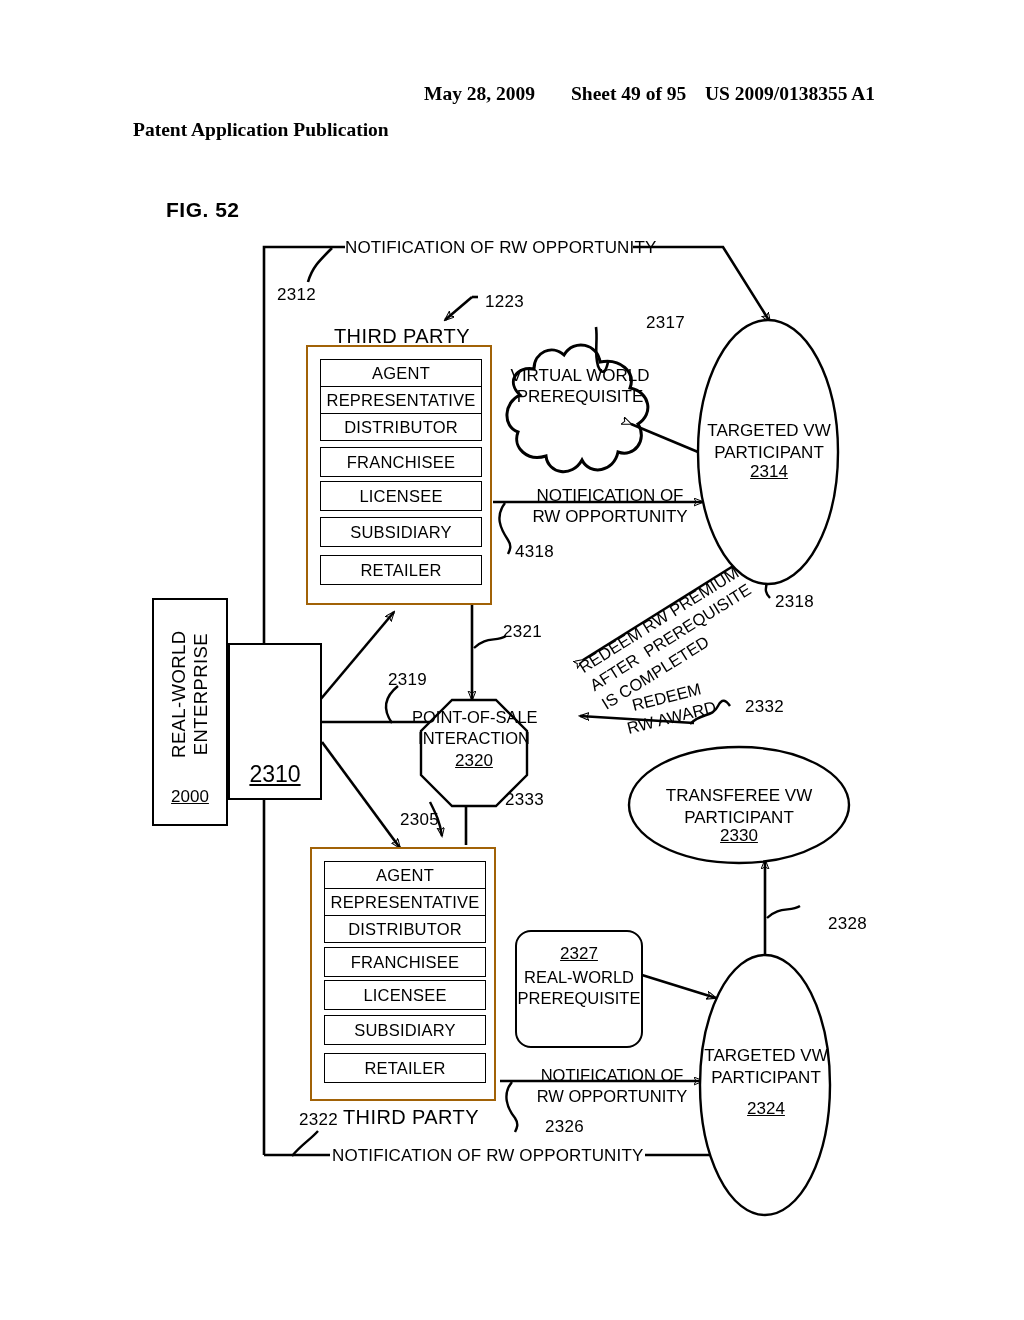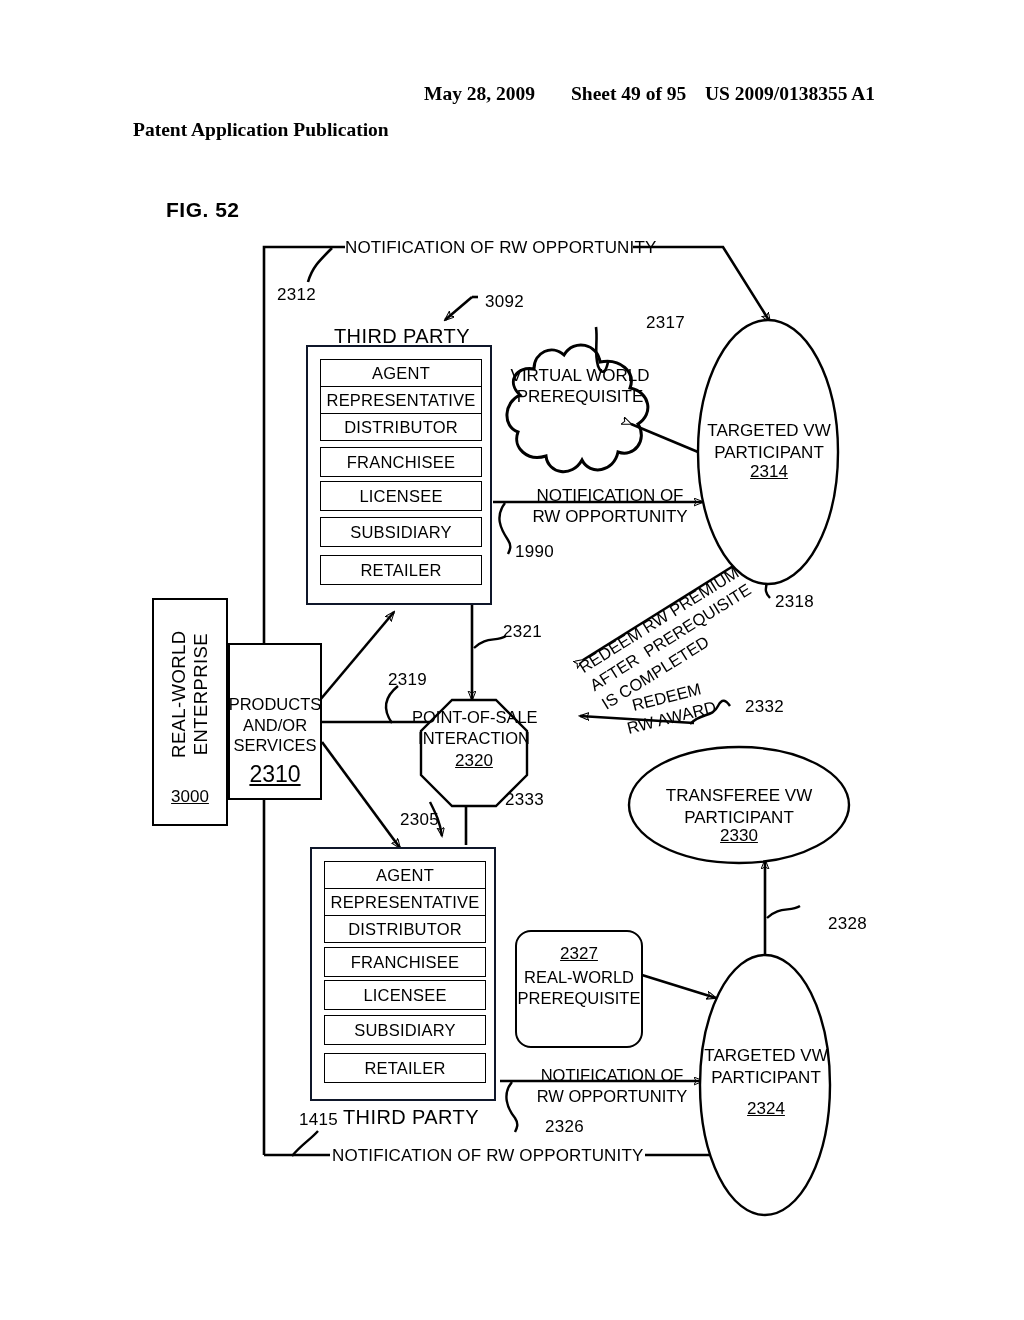--- a/index.html
+++ b/index.html
@@ -39,21 +39,21 @@
   }
 
   
   .txt{position:absolute;white-space:pre;line-height:1.18;}
   .c{text-align:center;}
   .ref{font-size:17px;letter-spacing:.3px;}
   .u{text-decoration:underline;}
 
   
   .box{position:absolute;border:2.2px solid #000;background:#fff;box-sizing:border-box;}
-  .listbox{position:absolute;border:2px solid #0f172a;background:#fff;box-sizing:border-box;text-align:center;}
+  .listbox{position:absolute;border:2px solid #a16207;background:#fff;box-sizing:border-box;text-align:center;}
   .listitem{
     position:absolute;left:0;width:100%;
     border:1.6px solid #000;box-sizing:border-box;background:#fff;
     display:flex;align-items:center;justify-content:center;
     font-size:16.5px;letter-spacing:.2px;
   }
 
   
   .vert{
     position:absolute;
@@ -156,21 +156,21 @@
     <ellipse cx="768" cy="452" rx="70" ry="132" fill="#fff" stroke="#000" stroke-width="2.4"></ellipse>
 
     <ellipse cx="739" cy="805" rx="110" ry="58" fill="#fff" stroke="#000" stroke-width="2.4"></ellipse>
 
     <ellipse cx="765" cy="1085" rx="65" ry="130" fill="#fff" stroke="#000" stroke-width="2.4"></ellipse>
   </svg>
 
   <div class="txt lbl" style="left:345px;top:238px;">NOTIFICATION OF RW OPPORTUNITY</div>
   <div class="txt ref" style="left:277px;top:285px;">2312</div>
 
-  <div class="txt ref" style="left:485px;top:292px;">3092</div>
+  <div class="txt ref" style="left:485px;top:292px;">1223</div>
 
   <div class="txt" style="left:334px;top:325px;font-size:20px;letter-spacing:.4px;">THIRD PARTY</div>
 
   <div class="listbox" style="left:306px;top:345px;width:186px;height:260px;">
     <div class="listitem" style="top:12px;height:28px;left:12px;width:162px;">AGENT</div>
     <div class="listitem" style="top:39px;height:28px;left:12px;width:162px;">REPRESENTATIVE</div>
     <div class="listitem" style="top:66px;height:28px;left:12px;width:162px;">DISTRIBUTOR</div>
     <div class="listitem" style="top:100px;height:30px;left:12px;width:162px;">FRANCHISEE</div>
     <div class="listitem" style="top:134px;height:30px;left:12px;width:162px;">LICENSEE</div>
     <div class="listitem" style="top:170px;height:30px;left:12px;width:162px;">SUBSIDIARY</div>
@@ -180,36 +180,33 @@
   <div class="txt c" style="left:508px;top:365px;width:144px;font-size:17px;line-height:1.25;">VIRTUAL WORLD
 PREREQUISITE</div>
   <div class="txt ref" style="left:646px;top:313px;">2317</div>
 
   <div class="txt c" style="left:703px;top:420px;width:132px;font-size:17px;line-height:1.3;">TARGETED VW
 PARTICIPANT</div>
   <div class="txt c u" style="left:703px;top:462px;width:132px;font-size:17px;">2314</div>
 
   <div class="txt c" style="left:524px;top:485px;width:172px;font-size:17px;line-height:1.25;">NOTIFICATION OF
 RW OPPORTUNITY</div>
-  <div class="txt ref" style="left:515px;top:542px;">1990</div>
+  <div class="txt ref" style="left:515px;top:542px;">4318</div>
 
   <div class="diag" style="left:575px;top:660px;transform:rotate(-32deg);">REDEEM RW PREMIUM
 AFTER  PREREQUISITE
 IS COMPLETED</div>
   <div class="txt ref" style="left:775px;top:592px;">2318</div>
 
   <div class="box" style="left:152px;top:598px;width:76px;height:228px;"></div>
   <div class="vert" style="left:115px;top:672px;width:150px;">REAL-WORLD
 ENTERPRISE</div>
-  <div class="txt c u" style="left:152px;top:787px;width:76px;font-size:17px;">3000</div>
+  <div class="txt c u" style="left:152px;top:787px;width:76px;font-size:17px;">2000</div>
 
   <div class="box" style="left:228px;top:643px;width:94px;height:157px;"></div>
-  <div class="txt c" style="left:228px;top:694px;width:94px;font-size:16.5px;line-height:1.25;">PRODUCTS
-AND/OR
-SERVICES</div>
   <div class="txt c u" style="left:228px;top:761px;width:94px;font-size:23px;">2310</div>
 
   <div class="txt ref" style="left:388px;top:670px;">2319</div>
   <div class="txt ref" style="left:503px;top:622px;">2321</div>
   <div class="txt ref" style="left:400px;top:790px;margin-top:20px;">2305</div>
   <div class="txt ref" style="left:505px;top:790px;">2333</div>
 
   <div class="txt c" style="left:412px;top:707px;width:124px;font-size:16.5px;line-height:1.3;">POINT-OF-SALE
 INTERACTION</div>
   <div class="txt c u" style="left:412px;top:751px;width:124px;font-size:17px;">2320</div>
@@ -227,21 +224,21 @@
   <div class="listbox" style="left:310px;top:847px;width:186px;height:254px;">
     <div class="listitem" style="top:12px;height:28px;left:12px;width:162px;">AGENT</div>
     <div class="listitem" style="top:39px;height:28px;left:12px;width:162px;">REPRESENTATIVE</div>
     <div class="listitem" style="top:66px;height:28px;left:12px;width:162px;">DISTRIBUTOR</div>
     <div class="listitem" style="top:98px;height:30px;left:12px;width:162px;">FRANCHISEE</div>
     <div class="listitem" style="top:131px;height:30px;left:12px;width:162px;">LICENSEE</div>
     <div class="listitem" style="top:166px;height:30px;left:12px;width:162px;">SUBSIDIARY</div>
     <div class="listitem" style="top:204px;height:30px;left:12px;width:162px;">RETAILER</div>
   </div>
   <div class="txt" style="left:343px;top:1106px;font-size:20px;letter-spacing:.4px;">THIRD PARTY</div>
-  <div class="txt ref" style="left:299px;top:1110px;">1415</div>
+  <div class="txt ref" style="left:299px;top:1110px;">2322</div>
 
   <div class="box" style="left:515px;top:930px;width:128px;height:118px;border-radius:16px;"></div>
   <div class="txt c u" style="left:515px;top:944px;width:128px;font-size:17px;">2327</div>
   <div class="txt c" style="left:515px;top:967px;width:128px;font-size:16.5px;line-height:1.3;">REAL-WORLD
 PREREQUISITE</div>
 
   <div class="txt c" style="left:529px;top:1065px;width:166px;font-size:16.5px;line-height:1.3;">NOTIFICATION OF
 RW OPPORTUNITY</div>
   <div class="txt ref" style="left:545px;top:1117px;">2326</div>
 

